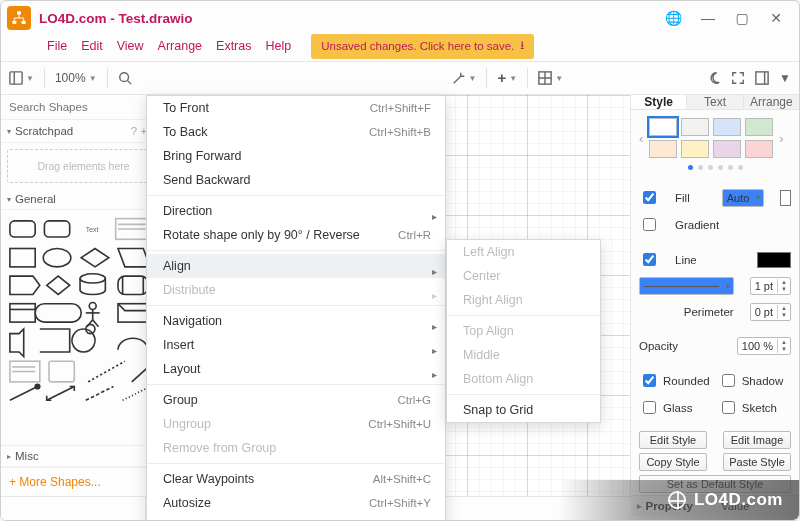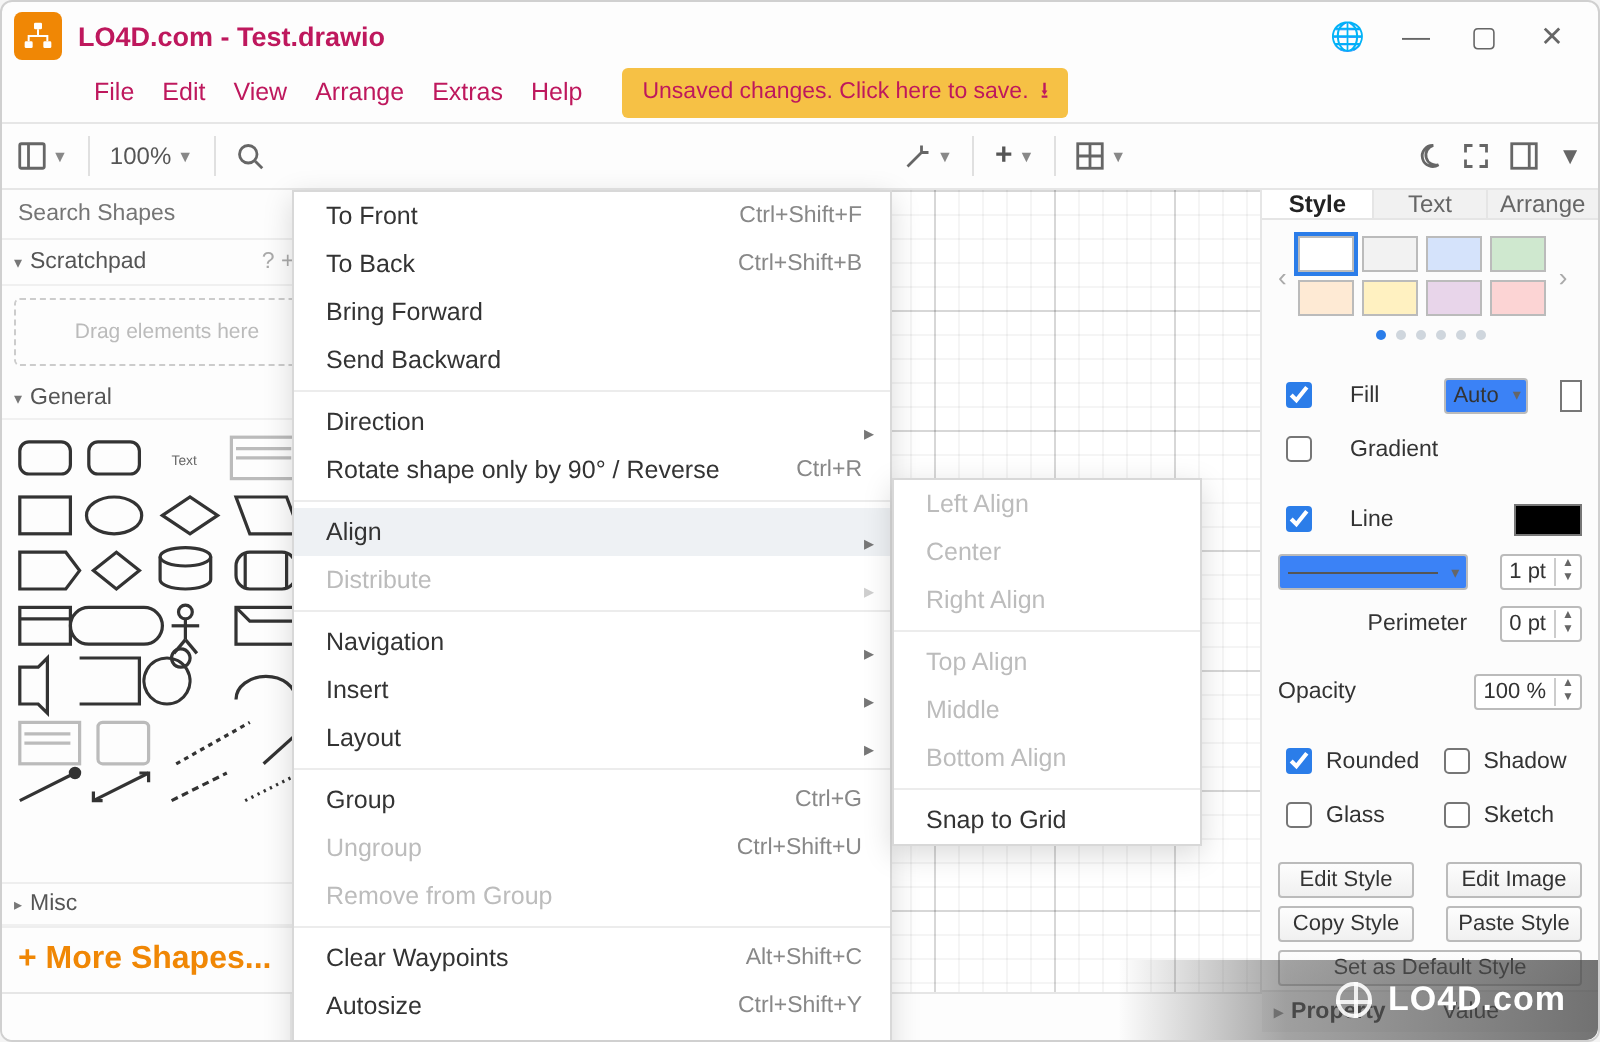--- a/index.html
+++ b/index.html
@@ -28,21 +28,21 @@
   
   .left { width:166px; border-right:1px solid #e6e6e6; display:flex; flex-direction:column; }
   .search-row { display:flex; align-items:center; padding:5px 6px; border-bottom:1px solid #eee;}
   .search-row input { flex:1; border:none; background:transparent; font-size:11.5px; color:#888; outline:none;}
   .section-hdr { display:flex; align-items:center; padding:4px 6px; font-size:11.5px; color:#555; border-bottom:1px solid #f0f0f0;}
   .section-hdr .exp { margin-right:4px; font-size:8px; color:#777;}
   .section-hdr .grow { flex:1; }
   .scratch { margin:6px; border:1px dashed #ccc; border-radius:3px; color:#bbb; text-align:center; font-size:10.5px; padding:10px 4px;}
   .shape-grid { flex:1; overflow:hidden; padding:4px 2px; }
   .shape-grid svg { width:100%; height:auto; }
-  .more-shapes { padding:7px 8px; border-top:1px solid #eee; color:#F08705; font-weight:700; font-size:16px;}
+  .more-shapes { padding:7px 8px; border-top:1px solid #eee; color:#F08705; font-weight:400; font-size:12px;}
   
   .canvas-wrap { flex:1; position:relative; background:#fff; }
   .canvas-grid {
     position:absolute; left:0; top:0; right:0; bottom:0;
     background-image:
       linear-gradient(to right, rgba(0,0,0,0.12) 1px, transparent 1px),
       linear-gradient(to bottom, rgba(0,0,0,0.12) 1px, transparent 1px),
       linear-gradient(to right, rgba(0,0,0,0.04) 1px, transparent 1px),
       linear-gradient(to bottom, rgba(0,0,0,0.04) 1px, transparent 1px);
     background-size: 60px 60px, 60px 60px, 12px 12px, 12px 12px;

